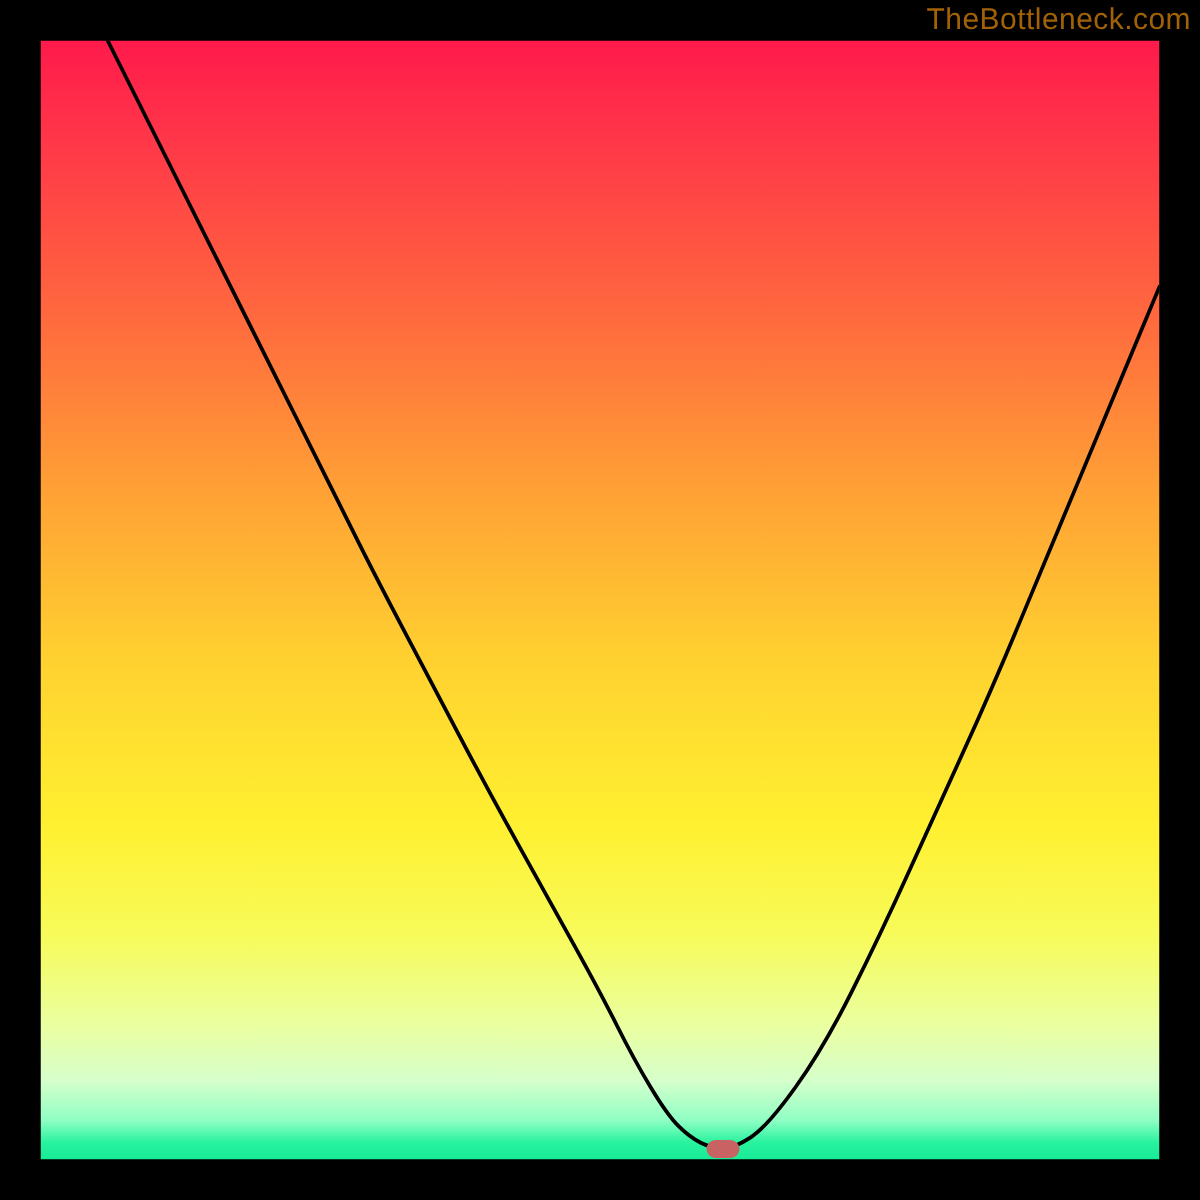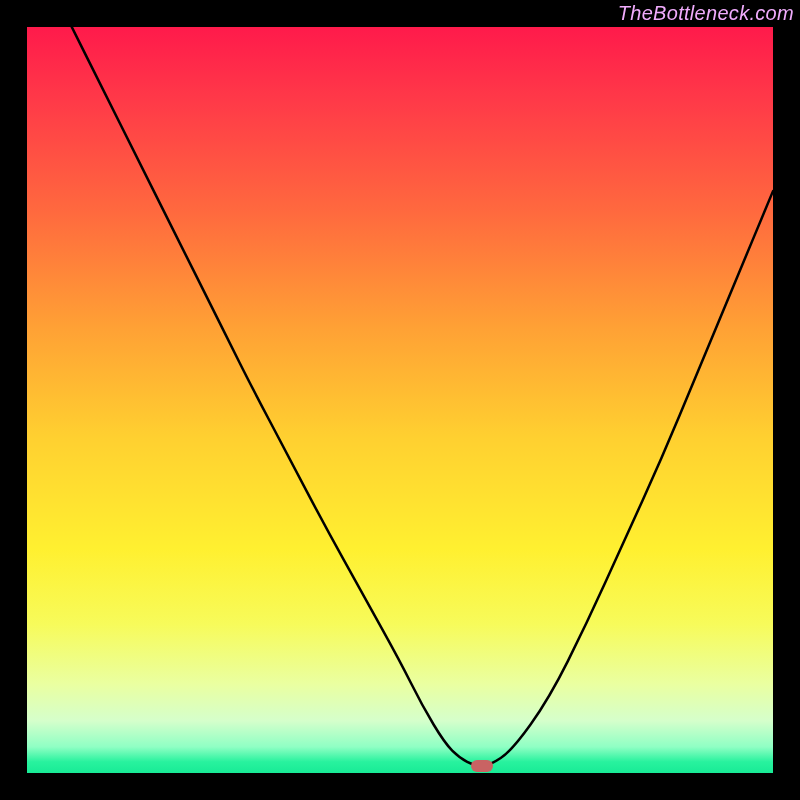--- a/index.html
+++ b/index.html
@@ -14,27 +14,26 @@
   .frame {
     position: relative;
     width: 800px;
     height: 800px;
     background: #000;
   }
   .watermark {
     position: absolute;
     top: 2px;
     right: 6px;
-    color: #f0abfc;
+    color: #a16207;
     font-size: 20px;
     font-weight: 500;
     letter-spacing: 0.3px;
     z-index: 10;
     user-select: none;
-    font-style: italic;
   }
   .plot-wrap {
     position: absolute;
     left: 27px;
     top: 27px;
     width: 746px;
     height: 746px;
     background: #000;
   }
   svg.plot {

